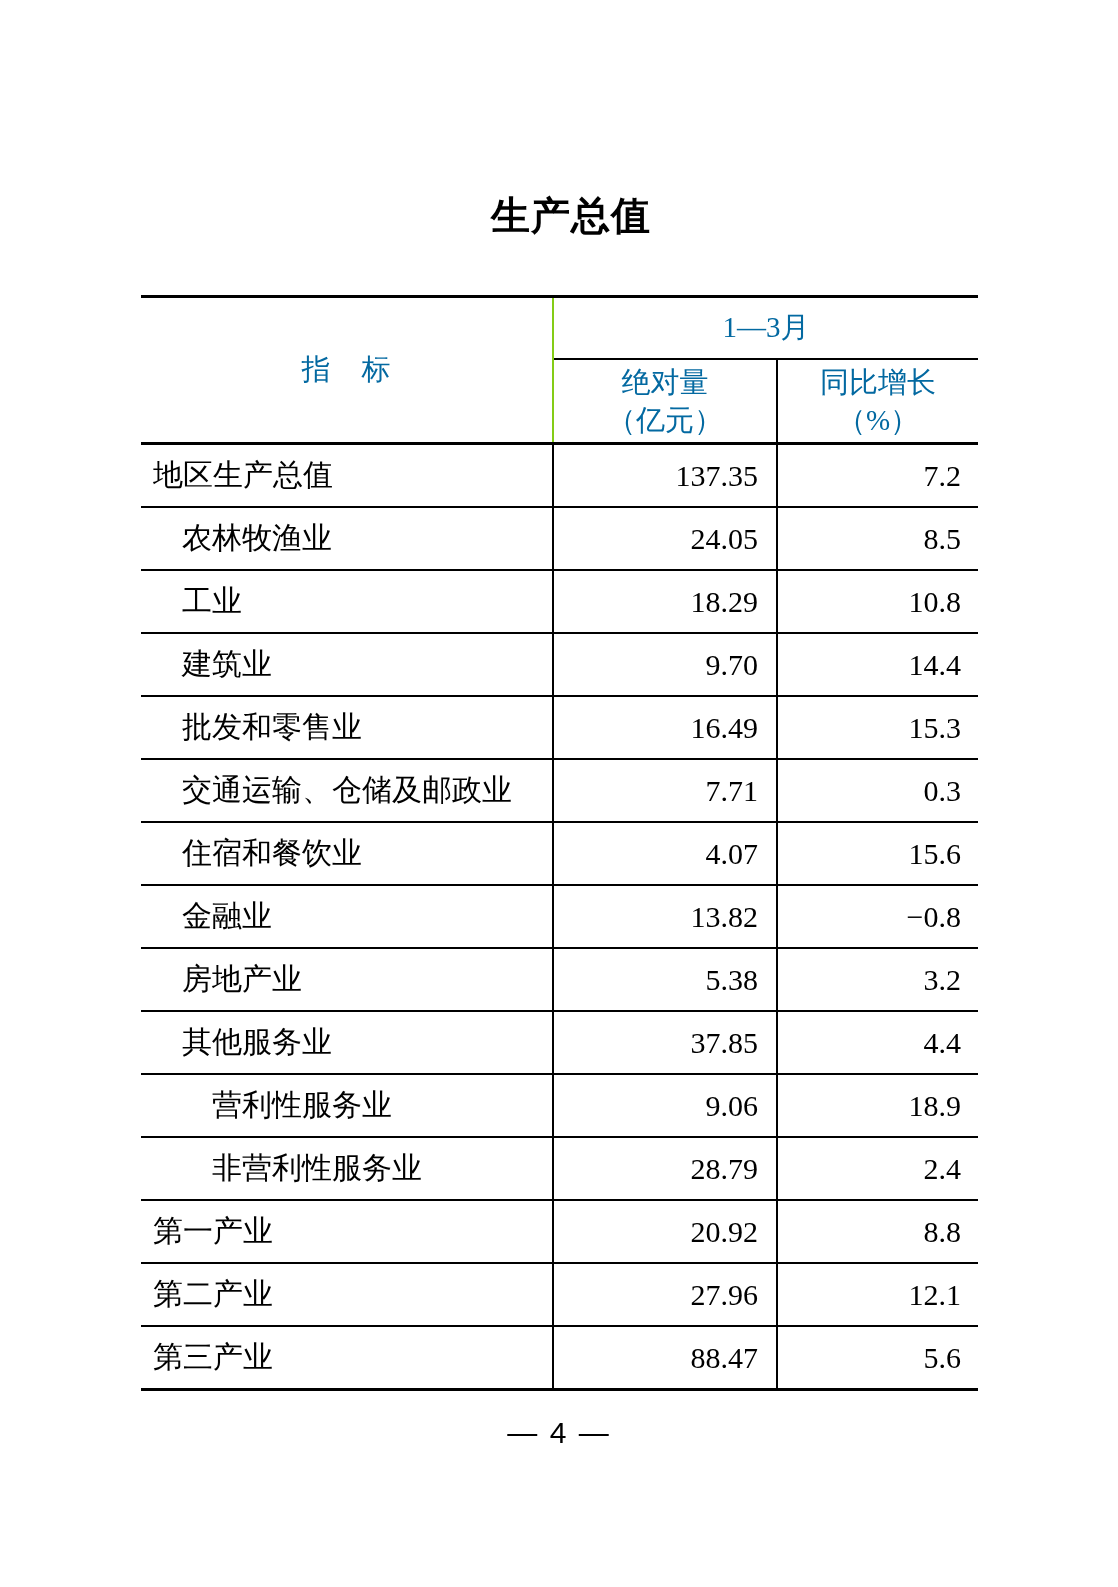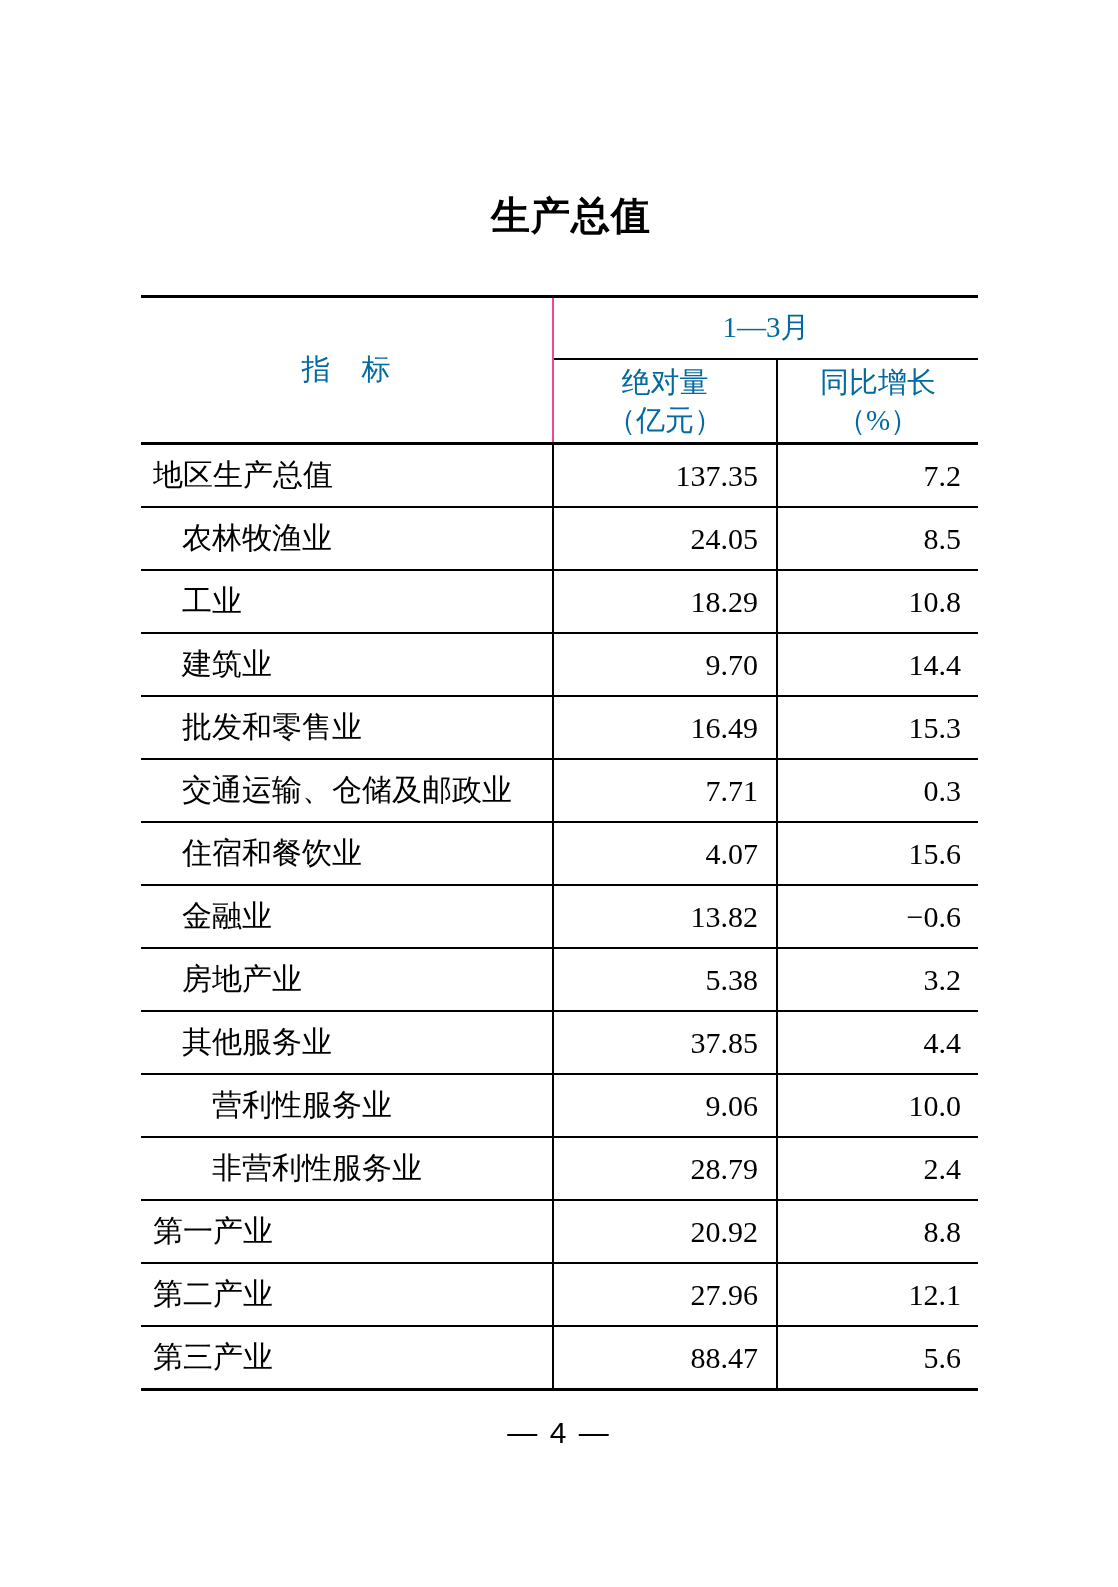--- a/index.html
+++ b/index.html
@@ -45,21 +45,21 @@
 
   th {
     font-weight: 400;
     font-size: 29px;
     color: #0369a1;
     text-align: center;
     vertical-align: middle;
     padding: 0;
   }
   .th-indicator {
-    border-right: 2px solid #ec4899;
+    border-right: 2px solid #84cc16;
     border-bottom: 3px solid #000;
     letter-spacing: 1px;
   }
   .th-period {
     height: 60px;
     border-bottom: 2px solid #000;
   }
   .th-sub {
     height: 82px;
     border-bottom: 3px solid #000;
@@ -164,36 +164,36 @@
         <td class="c3">0.3</td>
       </tr>
       <tr>
         <td class="c1 ind1">住宿和餐饮业</td>
         <td class="c2">4.07</td>
         <td class="c3">15.6</td>
       </tr>
       <tr>
         <td class="c1 ind1">金融业</td>
         <td class="c2">13.82</td>
-        <td class="c3">−0.6</td>
+        <td class="c3">−0.8</td>
       </tr>
       <tr>
         <td class="c1 ind1">房地产业</td>
         <td class="c2">5.38</td>
         <td class="c3">3.2</td>
       </tr>
       <tr>
         <td class="c1 ind1">其他服务业</td>
         <td class="c2">37.85</td>
         <td class="c3">4.4</td>
       </tr>
       <tr>
         <td class="c1 ind2">营利性服务业</td>
         <td class="c2">9.06</td>
-        <td class="c3">10.0</td>
+        <td class="c3">18.9</td>
       </tr>
       <tr>
         <td class="c1 ind2">非营利性服务业</td>
         <td class="c2">28.79</td>
         <td class="c3">2.4</td>
       </tr>
       <tr>
         <td class="c1">第一产业</td>
         <td class="c2">20.92</td>
         <td class="c3">8.8</td>

